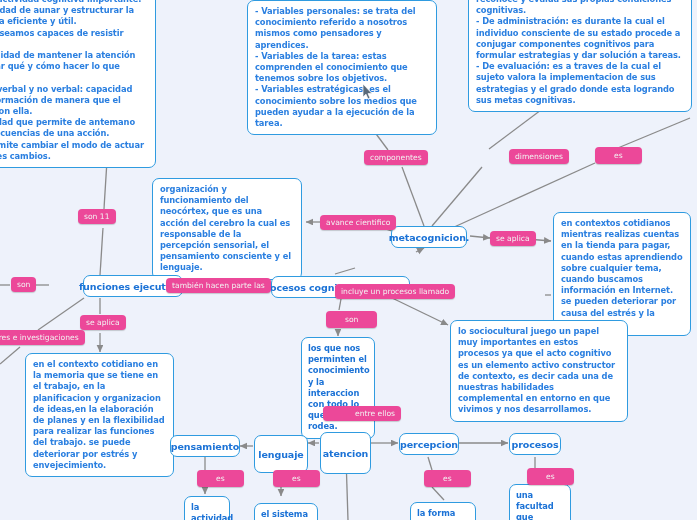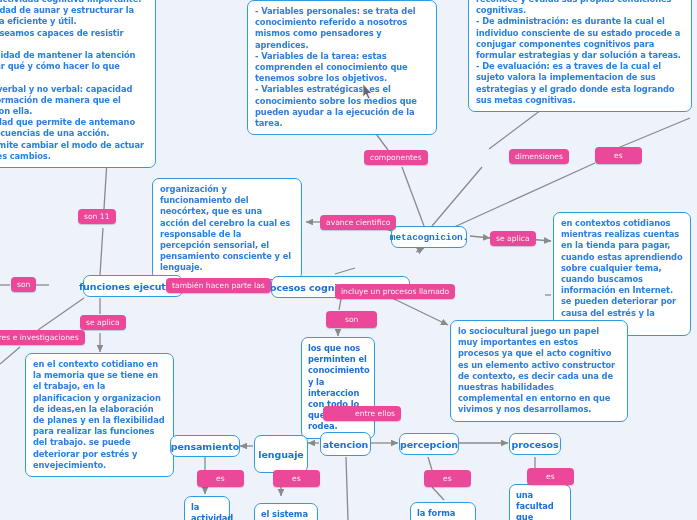--- a/index.html
+++ b/index.html
@@ -129,39 +129,39 @@
   <div class="node para" style="left: 247px; top: 0px; width: 190px; white-space: pre-wrap;">- Variables personales: se trata del conocimiento referido a nosotros mismos como pensadores y aprendices.
 - Variables de la tarea: estas comprenden el conocimiento que tenemos sobre los objetivos.
 - Variables estratégicas: es el conocimiento sobre los medios que pueden ayudar a la ejecución de la tarea.</div>
 
   <div class="node para" style="left: 468px; top: -12px; width: 224px; white-space: pre-wrap;">reconoce y evalua sus propias condiciones cognitivas.
 - De administración: es durante la cual el individuo consciente de su estado procede a conjugar componentes cognitivos para formular estrategias y dar solución a tareas.
 - De evaluación: es a traves de la cual el sujeto valora la implementacion de sus estrategias y el grado donde esta logrando sus metas cognitivas.</div>
 
   <div class="node para" style="left: 152px; top: 178px; width: 150px; white-space: pre-wrap;">organización y funcionamiento del neocórtex, que es una acción del cerebro la cual es responsable de la percepción sensorial, el pensamiento consciente y el lenguaje.</div>
 
-  <div class="node title" style="left:391px;top:226px;width:76px;height:22px;font-family:Liberation Mono, monospace;">metacognicion.</div>
+  <div class="node title" style="left:391px;top:226px;width:76px;height:22px;">metacognicion.</div>
 
   <div class="node para" style="left: 553px; top: 212px; width: 138px; white-space: pre-wrap;">en contextos cotidianos mientras realizas cuentas en la tienda para pagar, cuando estas aprendiendo sobre cualquier tema, cuando buscamos información en Internet. se pueden deteriorar por causa del estrés y la edad.</div>
 
   <div class="node title" style="left:62px;top:275px;width:100px;height:22px;margin-left:21px;">funciones ejecutivas</div>
 
   <div class="node title" style="left:271px;top:276px;width:139px;height:22px;">procesos cognitivos superiores</div>
 
   <div class="node para" style="left: 25px; top: 353px; width: 149px; white-space: pre-wrap;">en el contexto cotidiano en la memoria que se tiene en el trabajo, en la planificacion y organizacion de ideas,en la elaboración de planes y en la flexibilidad para realizar las funciones del trabajo. se puede deteriorar por estrés y envejecimiento.</div>
 
   <div class="node narrow" style="left: 301px; top: 337px; width: 74px; white-space: pre-wrap;">los que nos perminten el conocimiento y la interaccion con todo lo que nos rodea.</div>
 
   <div class="node title" style="left:170px;top:435px;width:70px;height:22px;">pensamiento</div>
 
   <div class="node para" style="left: 450px; top: 320px; width: 178px; white-space: pre-wrap;">lo sociocultural juego un papel muy importantes en estos procesos ya que el acto cognitivo es un elemento activo constructor de contexto, es decir cada una de nuestras habilidades complemental en entorno en que vivimos y nos desarrollamos.</div>
 
   <div class="node title" style="left:254px;top:435px;width:54px;height:38px;">lenguaje</div>
 
-  <div class="node title" style="left:320px;top:432px;width:51px;height:24px;">atencion</div>
+  <div class="node title" style="left:320px;top:432px;width:51px;height:42px;">atencion</div>
 
   <div class="node title" style="left:399px;top:433px;width:60px;height:22px;">percepcion</div>
 
   <div class="node title" style="left:509px;top:433px;width:52px;height:22px;">procesos</div>
 
   <div class="node narrow" style="left: 184px; top: 496px; width: 46px; height: 40px; white-space: pre-wrap;">la actividad</div>
 
   <div class="node narrow" style="left: 254px; top: 503px; width: 64px; height: 36px; white-space: pre-wrap;">el sistema</div>
 
   <div class="node narrow" style="left: 410px; top: 502px; width: 66px; height: 36px; white-space: pre-wrap;">la forma en la</div>

